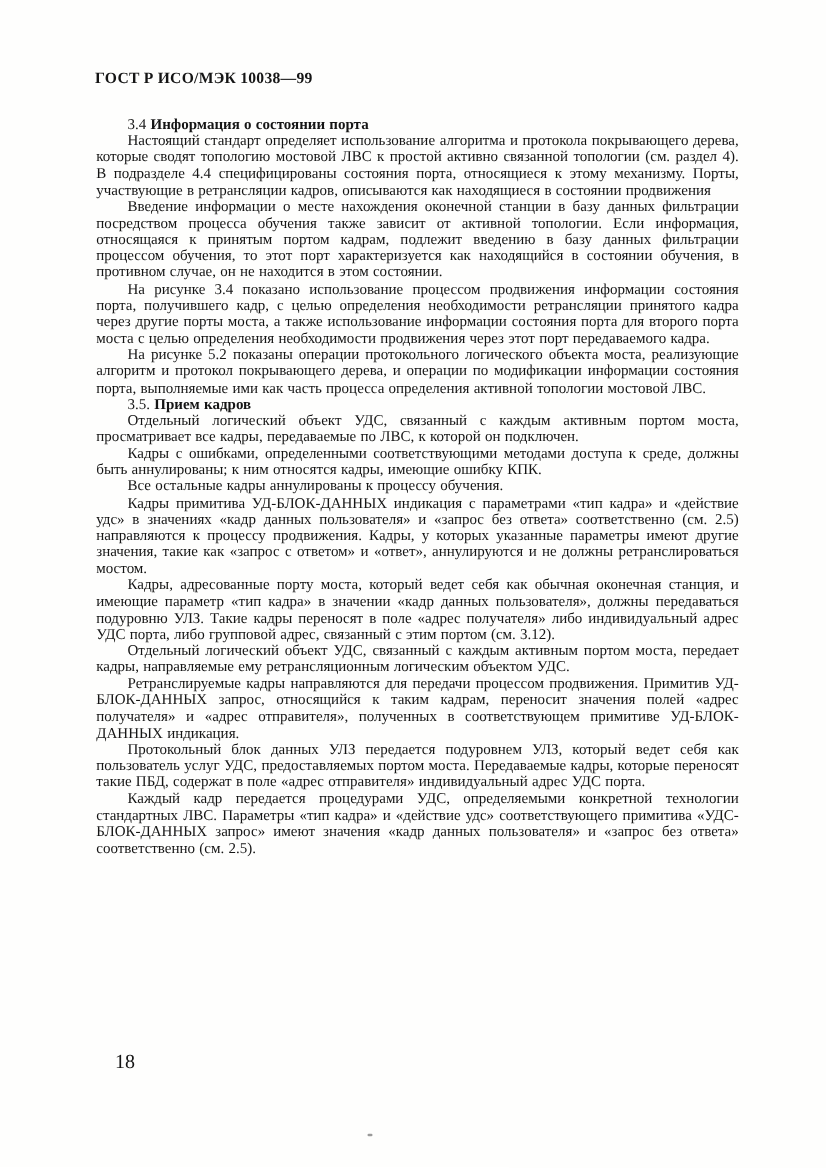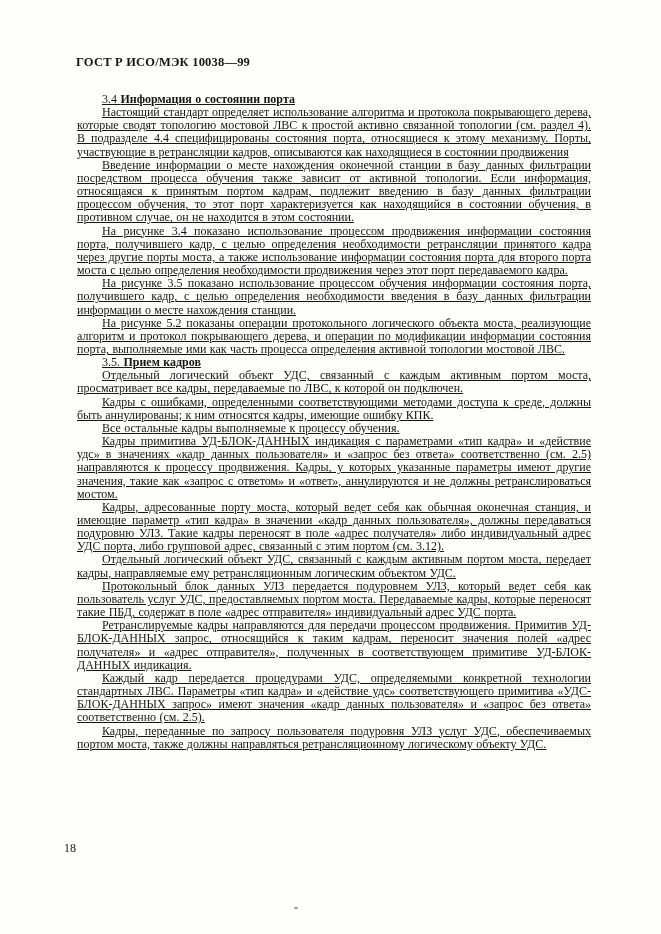--- a/index.html
+++ b/index.html
@@ -33,33 +33,32 @@
     width: 514px;
   }
   p.para {
     margin: 0;
     padding: 0;
     text-indent: 25px;
     text-align: justify;
     font-size: 12px;
     line-height: 13.15px;
     word-spacing: 0.4px;
-    text-decoration: underline;
   }
   p.para.heading {
     text-align: left;
   }
   .htitle {
     font-weight: bold;
   }
   .page-number {
     position: absolute;
-    left: 64px;
+    left: 92px;
     top: 841px;
-    font-size: 12px;
+    font-size: 16px;
   }
   .scan-artifact-dot {
     position: absolute;
     left: 294px;
     top: 907px;
     width: 4px;
     height: 2px;
     background: #9a9a9a;
     border-radius: 1px;
   }
@@ -71,37 +70,35 @@
 
   <div class="doc-header">ГОСТ Р ИСО/МЭК 10038—99</div>
 
   <div class="doc-body">
 
     <p class="para heading"><span>3.4</span> <span class="htitle">Информация о состоянии порта</span></p>
 
     <p class="para">Настоящий стандарт определяет использование алгоритма и протокола покрывающего дерева, которые сводят топологию мостовой ЛВС к простой активно связанной топологии (см. раздел 4). В подразделе 4.4 специфицированы состояния порта, относящиеся к этому механизму. Порты, участвующие в ретрансляции кадров, описываются как находящиеся в состоянии продвижения</p>
     <p class="para">Введение информации о месте нахождения оконечной станции в базу данных фильтрации посредством процесса обучения также зависит от активной топологии. Если информация, относящаяся к принятым портом кадрам, подлежит введению в базу данных фильтрации процессом обучения, то этот порт характеризуется как находящийся в состоянии обучения, в противном случае, он не находится в этом состоянии.</p>
     <p class="para">На рисунке 3.4 показано использование процессом продвижения информации состояния порта, получившего кадр, с целью определения необходимости ретрансляции принятого кадра через другие порты моста, а также использование информации состояния порта для второго порта моста с целью определения необходимости продвижения через этот порт передаваемого кадра.</p>
-    <p class="para">На рисунке 3.5 показано использование процессом обучения информации состояния порта, получившего кадр, с целью определения необходимости введения в базу данных фильтрации информации о месте нахождения станции.</p>
     <p class="para">На рисунке 5.2 показаны операции протокольного логического объекта моста, реализующие алгоритм и протокол покрывающего дерева, и операции по модификации информации состояния порта, выполняемые ими как часть процесса определения активной топологии мостовой ЛВС.</p>
 
     <p class="para heading"><span>3.5.</span> <span class="htitle">Прием кадров</span></p>
 
     <p class="para">Отдельный логический объект УДС, связанный с каждым активным портом моста, просматривает все кадры, передаваемые по ЛВС, к которой он подключен.</p>
     <p class="para">Кадры с ошибками, определенными соответствующими методами доступа к среде, должны быть аннулированы; к ним относятся кадры, имеющие ошибку КПК.</p>
-    <p class="para">Все остальные кадры выполняемые к процессу обучения.</p>
+    <p class="para">Все остальные кадры аннулированы к процессу обучения.</p>
     <p class="para">Кадры примитива УД-БЛОК-ДАННЫХ индикация с параметрами «тип кадра» и «действие удс» в значениях «кадр данных пользователя» и «запрос без ответа» соответственно (см. 2.5) направляются к процессу продвижения. Кадры, у которых указанные параметры имеют другие значения, такие как «запрос с ответом» и «ответ», аннулируются и не должны ретранслироваться мостом.</p>
     <p class="para">Кадры, адресованные порту моста, который ведет себя как обычная оконечная станция, и имеющие параметр «тип кадра» в значении «кадр данных пользователя», должны передаваться подуровню УЛЗ. Такие кадры переносят в поле «адрес получателя» либо индивидуальный адрес УДС порта, либо групповой адрес, связанный с этим портом (см. 3.12).</p>
 
 
     <p class="para">Отдельный логический объект УДС, связанный с каждым активным портом моста, передает кадры, направляемые ему ретрансляционным логическим объектом УДС.</p>
+    <p class="para">Ретранслируемые кадры направляются для передачи процессом продвижения. Примитив УД-БЛОК-ДАННЫХ запрос, относящийся к таким кадрам, переносит значения полей «адрес получателя» и «адрес отправителя», полученных в соответствующем примитиве УД-БЛОК-ДАННЫХ индикация.</p>
     <p class="para">Протокольный блок данных УЛЗ передается подуровнем УЛЗ, который ведет себя как пользователь услуг УДС, предоставляемых портом моста. Передаваемые кадры, которые переносят такие ПБД, содержат в поле «адрес отправителя» индивидуальный адрес УДС порта.</p>
-    <p class="para">Ретранслируемые кадры направляются для передачи процессом продвижения. Примитив УД-БЛОК-ДАННЫХ запрос, относящийся к таким кадрам, переносит значения полей «адрес получателя» и «адрес отправителя», полученных в соответствующем примитиве УД-БЛОК-ДАННЫХ индикация.</p>
     <p class="para">Каждый кадр передается процедурами УДС, определяемыми конкретной технологии стандартных ЛВС. Параметры «тип кадра» и «действие удс» соответствующего примитива «УДС-БЛОК-ДАННЫХ запрос» имеют значения «кадр данных пользователя» и «запрос без ответа» соответственно (см. 2.5).</p>
-    <p class="para">Кадры, переданные по запросу пользователя подуровня УЛЗ услуг УДС, обеспечиваемых портом моста, также должны направляться ретрансляционному логическому объекту УДС.</p>
 
   </div>
 
   <div class="page-number">18</div>
 
   <div class="scan-artifact-dot"></div>
 
 </div>
 
 </body></html>

